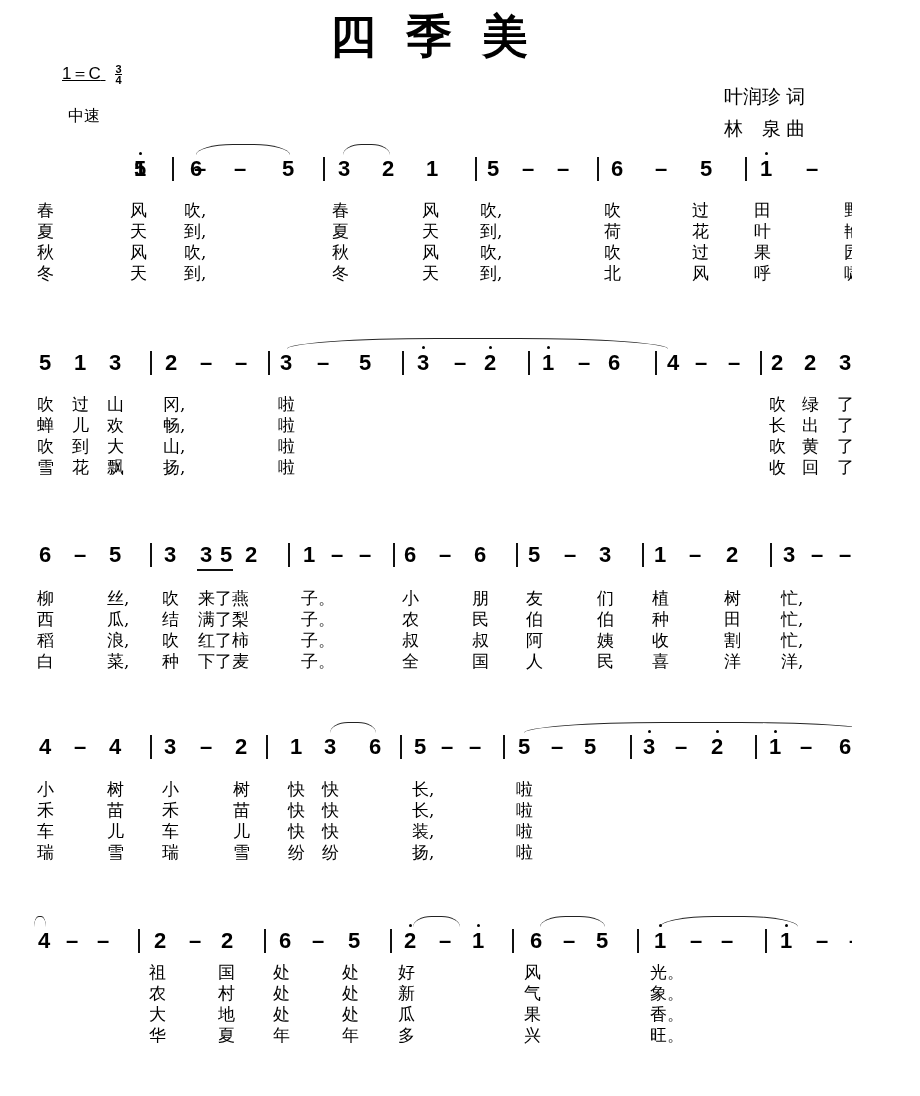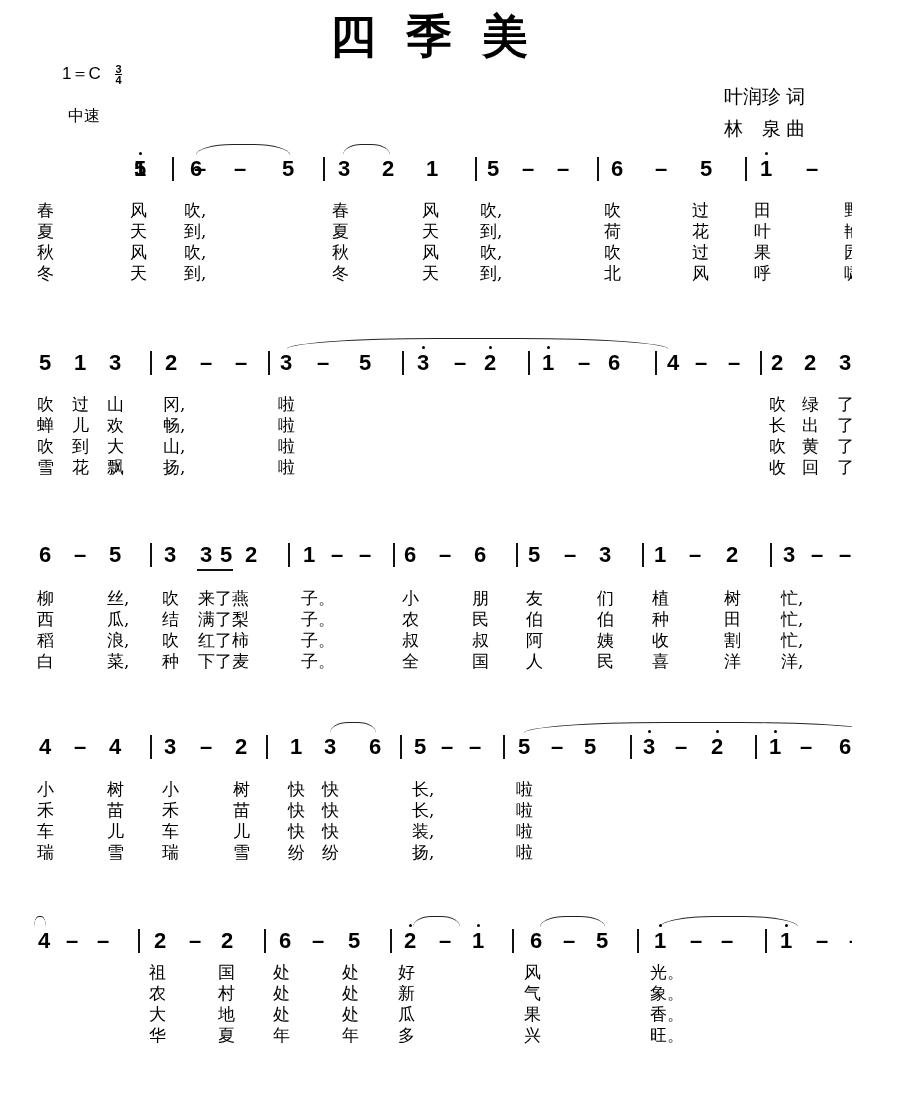--- a/index.html
+++ b/index.html
@@ -17,21 +17,21 @@
   .wm1{position:absolute;left:752px;top:1018px;font-family:"DejaVu Sans",sans-serif;font-weight:bold;font-size:34px;color:#7a7a7a;letter-spacing:6px;}
   .wm2{position:absolute;left:706px;top:1064px;font-family:"DejaVu Sans",sans-serif;font-weight:bold;font-size:24px;color:#6d6d6d;}
   .wm2 .red{color:#d9a6a6;}
 </style>
 </head>
 <body>
 
 <div id="page">
   <div class="title">四季美</div>
 
-  <div class="meta" style="left:62px;top:62px;">
+  <div class="meta" style="left:62px;top:62px;text-decoration:underline;">
     <span>1＝C</span>
     <span style="display:inline-block;vertical-align:middle;margin-left:10px;text-align:center;font-size:11px;font-weight:bold;line-height:10px;">
       <span style="display:block;border-bottom:1px solid #000;">3</span>
       <span style="display:block;">4</span>
     </span>
   </div>
   <div class="meta" style="left:68px;top:106px;font-size:16px;">中速</div>
   <div class="meta" style="left:724px;top:84px;font-size:19px;">叶润珍 词</div>
   <div class="meta" style="left:724px;top:116px;font-size:19px;">林　泉 曲</div>
 

